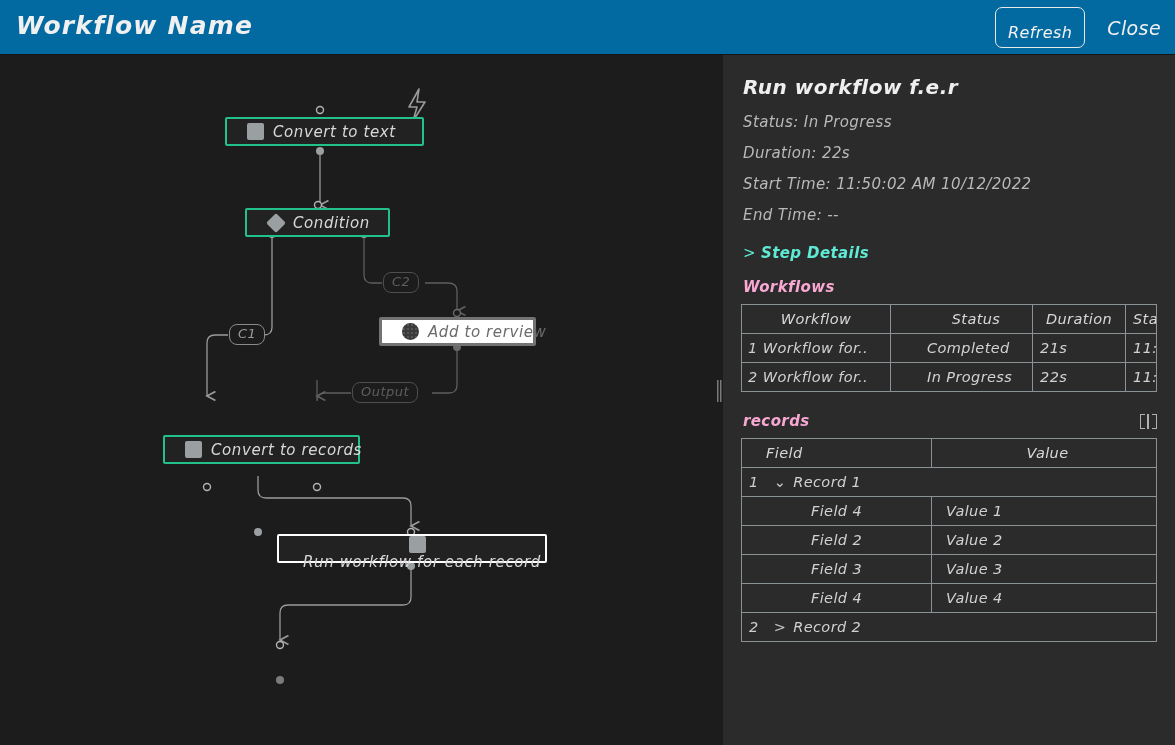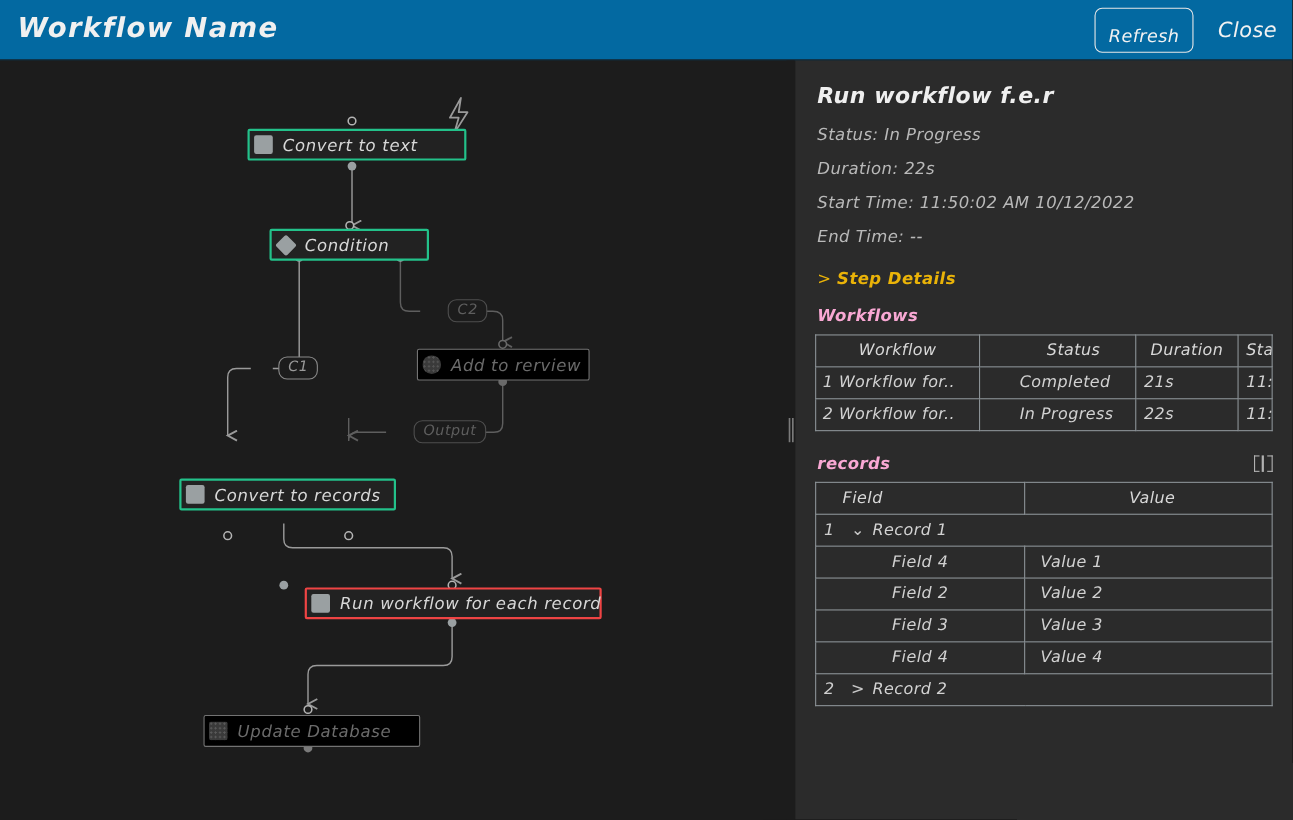--- a/index.html
+++ b/index.html
@@ -49,21 +49,21 @@
     position:absolute;left:0;top:55px;width:722px;height:690px;
     background:#1c1c1c;overflow:hidden;
   }
   .canvas svg{position:absolute;left:0;top:0;}
 
   .node{
     position:absolute;box-sizing:border-box;
     display:flex;align-items:center;
     height:29px;border-radius:2px;
     background:#222222;
-    padding-left:4px;
+    padding-left:20px;
   }
   .node .nicon{
     width:17px;height:17px;margin-right:9px;flex:none;
     background:#9aa0a2;border-radius:2px;
   }
   .node .nicon.diamond{
     background:#9aa0a2;border-radius:2px;
     transform:rotate(45deg);width:14px;height:14px;margin:0 10px 0 2px;
   }
   .node .nicon.circle{
@@ -74,30 +74,30 @@
   .node .nicon.grid{
     background:#3a3a3a;
     background-image:radial-gradient(#5a5a5a 1px, transparent 1px);
     background-size:4px 4px;
   }
   .node .nlabel{
     font-size:15px;letter-spacing:.6px;color:#d8d8d8;
     font-style:italic;white-space:nowrap;
   }
   .node.green{border:2px solid #23c18a;}
-  .node.blue{border:2px solid #ef4444;}
-  .node.dim{border:1px solid #737373;background:#000000;}
+  .node.blue{border:2px solid #ffffff;flex-direction:column;}
+  .node.dim{border:3px solid #737373;background:#ffffff;}
   .node.dim .nlabel{color:#6b6b6b;}
 
   .edge-label{
     position:absolute;box-sizing:border-box;
     border:1px solid #8a8a8a;border-radius:8px;
     background:#1c1c1c;color:#9a9a9a;
     font-size:13px;font-style:italic;letter-spacing:.5px;
-    padding:2px 8px 3px 8px;line-height:1.1;margin-left:24px;
+    padding:2px 8px 3px 8px;line-height:1.1;
   }
   .edge-label.dim{border-color:#4e4e4e;color:#5e5e5e;}
 
   
   .splitter{
     position:absolute;left:715px;top:55px;width:8px;height:690px;
     background:#1c1c1c;cursor:col-resize;
   }
   .splitter i{
     position:absolute;left:1px;top:325px;width:6px;height:22px;
@@ -114,21 +114,21 @@
   }
   .panel-title{
     font-size:20px;color:#efefef;font-weight:700;font-style:italic;
     letter-spacing:.5px;margin:6px 0 14px 2px;
   }
   .meta{
     font-size:15px;color:#b9b9b9;font-style:italic;letter-spacing:.4px;
     margin:0 0 13px 2px;
   }
   .step-details{
-    font-size:15px;color:#eab308;font-weight:700;font-style:italic;
+    font-size:15px;color:#5eead4;font-weight:700;font-style:italic;
     letter-spacing:.4px;margin:20px 0 16px 2px;cursor:pointer;
   }
   .step-details .chev{margin-right:5px;font-weight:400;}
 
   .sec-head{
     display:flex;align-items:center;justify-content:space-between;
     margin:0 0 8px 2px;
   }
   .sec-title{
     font-size:15px;color:#f9a8d4;font-weight:700;font-style:italic;
@@ -256,24 +256,20 @@
     <div class="node green" style="left:163px;top:380px;width:197px;">
       <span class="nicon"></span>
       <span class="nlabel">Convert to records</span>
     </div>
 
     <div class="node blue" style="left:277px;top:479px;width:270px;">
       <span class="nicon"></span>
       <span class="nlabel">Run workflow for each record</span>
     </div>
 
-    <div class="node dim" style="left:185px;top:595px;width:197px;">
-      <span class="nicon grid"></span>
-      <span class="nlabel">Update Database</span>
-    </div>
 
     <div class="edge-label" style="left:229px;top:269px;">C1</div>
     <div class="edge-label dim" style="left:383px;top:217px;">C2</div>
     <div class="edge-label dim" style="left:352px;top:327px;">Output</div>
   </div>
 
   <div class="splitter">
     <i></i>
   </div>
 

